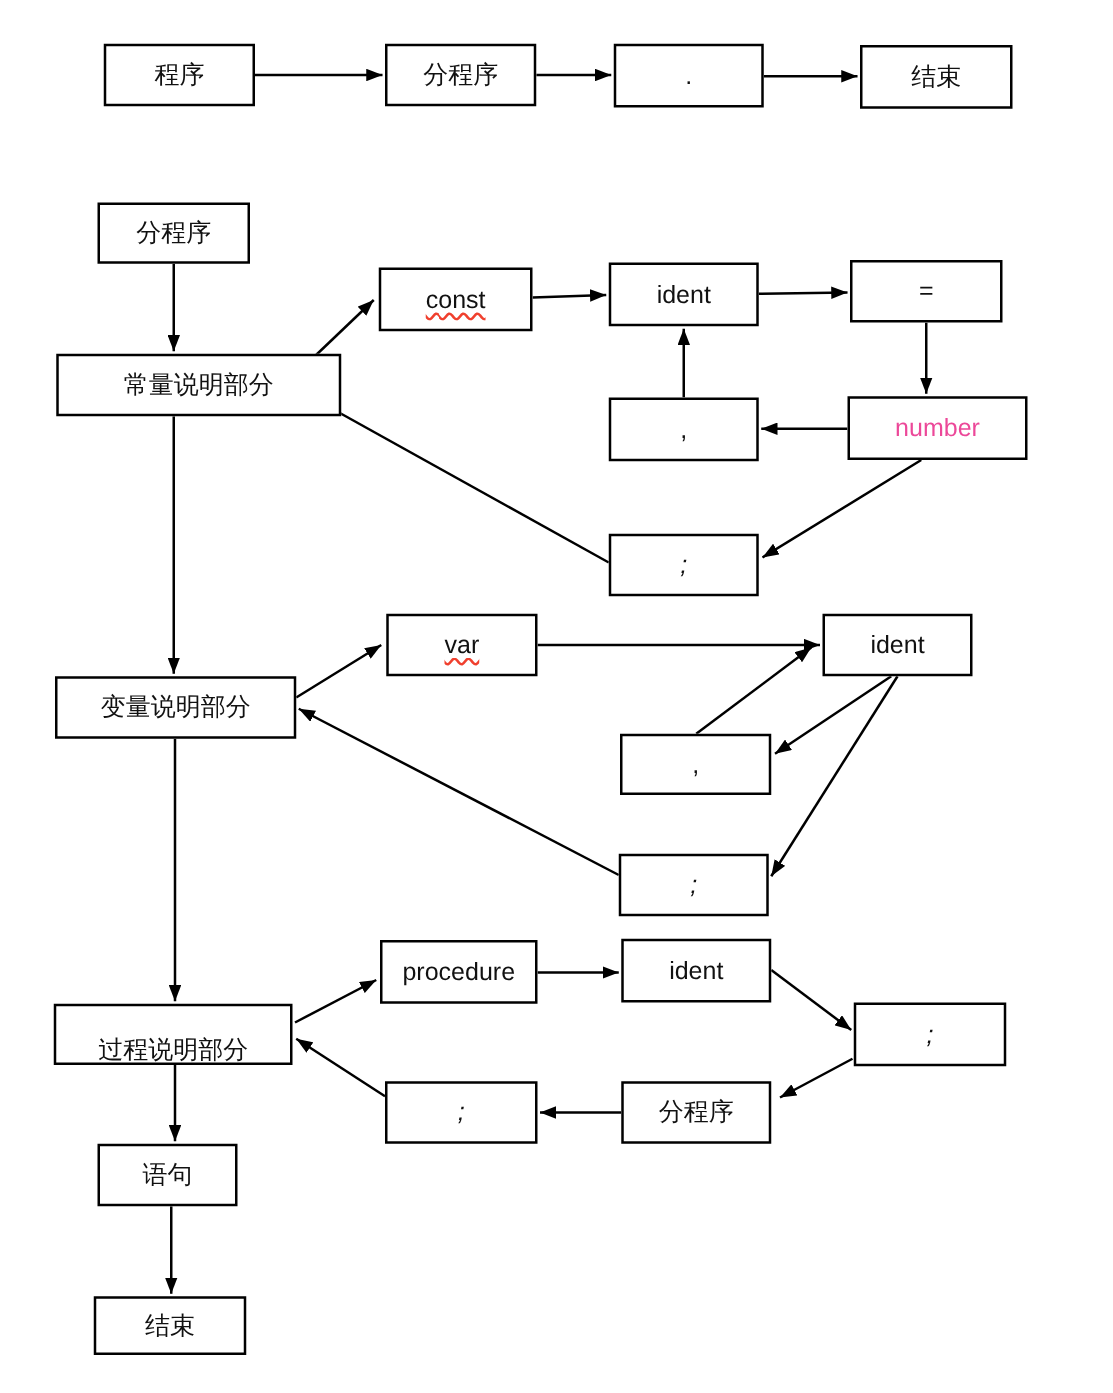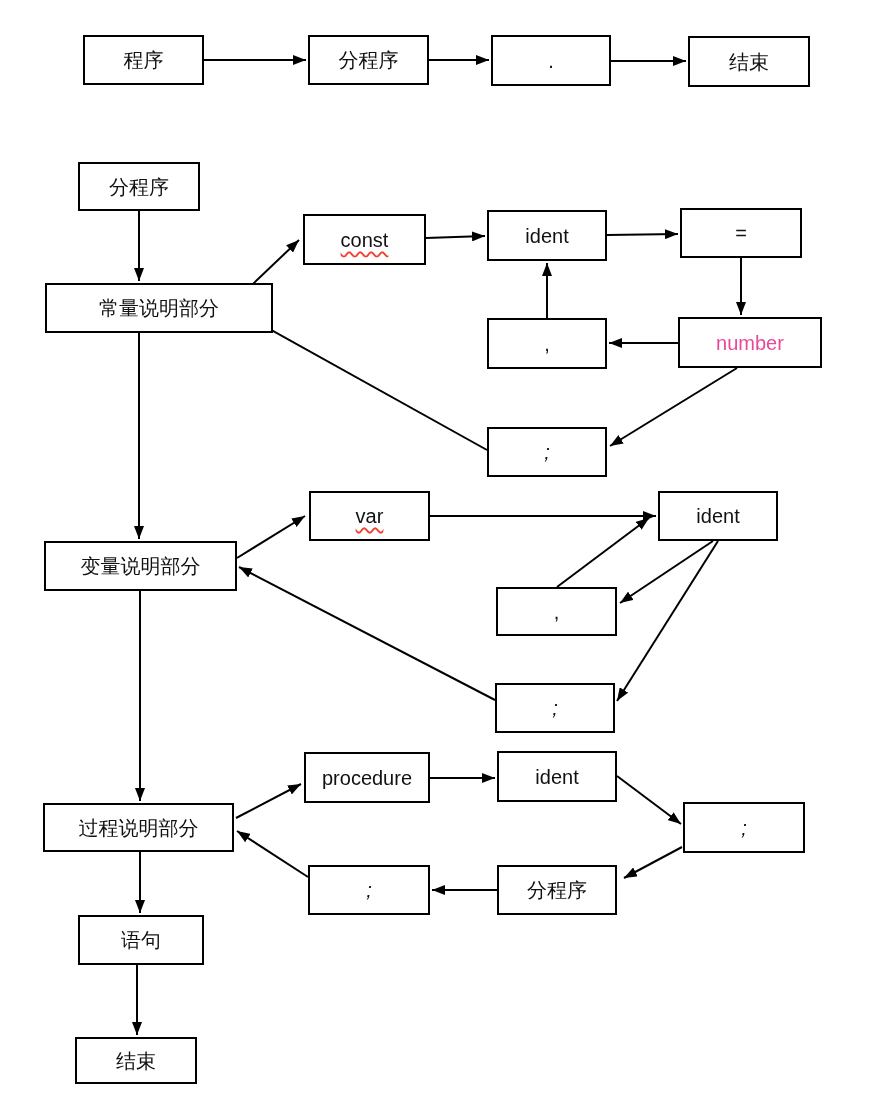--- a/index.html
+++ b/index.html
@@ -126,38 +126,38 @@
       </div>
       <div class="node" style="left: 658px; top: 491px; width: 120px; height: 50px; border-color: rgb(0, 0, 0); background: rgb(255, 255, 255); color: rgb(17, 17, 17);">
         <span class="lbl">ident</span>
       </div>
       <div class="node" style="left: 496px; top: 587px; width: 121px; height: 49px; border-color: rgb(0, 0, 0); background: rgb(255, 255, 255); color: rgb(17, 17, 17);">
         <span class="lbl">,</span>
       </div>
       <div class="node" style="left: 495px; top: 683px; width: 120px; height: 50px; border-color: rgb(0, 0, 0); background: rgb(255, 255, 255); color: rgb(17, 17, 17);">
         <span class="lbl it">;</span>
       </div>
-      <div class="node" style="left: 43px; top: 803px; width: 191px; height: 49px; border-color: rgb(0, 0, 0); background: rgb(255, 255, 255); color: rgb(17, 17, 17);">
+      <div class="node" style="left: 43px; top: 803px; width: 191px; height: 49px; border-color: rgb(0, 0, 0); background: rgb(255, 255, 255); color: rgb(17, 17, 17); align-items: flex-end;">
         <span class="lbl">过程说明部分</span>
       </div>
       <div class="node" style="left: 304px; top: 752px; width: 126px; height: 51px; border-color: rgb(0, 0, 0); background: rgb(255, 255, 255); color: rgb(17, 17, 17); align-items: center;">
         <span class="lbl">procedure</span>
       </div>
       <div class="node" style="left: 497px; top: 751px; width: 120px; height: 51px; border-color: rgb(0, 0, 0); background: rgb(255, 255, 255); color: rgb(17, 17, 17);">
         <span class="lbl">ident</span>
       </div>
       <div class="node" style="left: 683px; top: 802px; width: 122px; height: 51px; border-color: rgb(0, 0, 0); background: rgb(255, 255, 255); color: rgb(17, 17, 17);">
         <span class="lbl it">;</span>
       </div>
       <div class="node" style="left: 497px; top: 865px; width: 120px; height: 50px; border-color: rgb(0, 0, 0); background: rgb(255, 255, 255); color: rgb(17, 17, 17);">
         <span class="lbl">分程序</span>
       </div>
       <div class="node" style="left: 308px; top: 865px; width: 122px; height: 50px; border-color: rgb(0, 0, 0); background: rgb(255, 255, 255); color: rgb(17, 17, 17);">
         <span class="lbl it">;</span>
       </div>
-      <div class="node" style="left: 78px; top: 915px; width: 126px; height: 50px; border-color: rgb(0, 0, 0); background: rgb(255, 255, 255); color: rgb(17, 17, 17);">
+      <div class="node" style="left: 78px; top: 915px; width: 112px; height: 50px; border-color: rgb(0, 0, 0); background: rgb(255, 255, 255); color: rgb(17, 17, 17);">
         <span class="lbl">语句</span>
       </div>
       <div class="node" style="left: 75px; top: 1037px; width: 122px; height: 47px; border-color: rgb(0, 0, 0); background: rgb(255, 255, 255); color: rgb(17, 17, 17);">
         <span class="lbl">结束</span>
       </div>
     </div>
 </div>
 
 </body></html>

